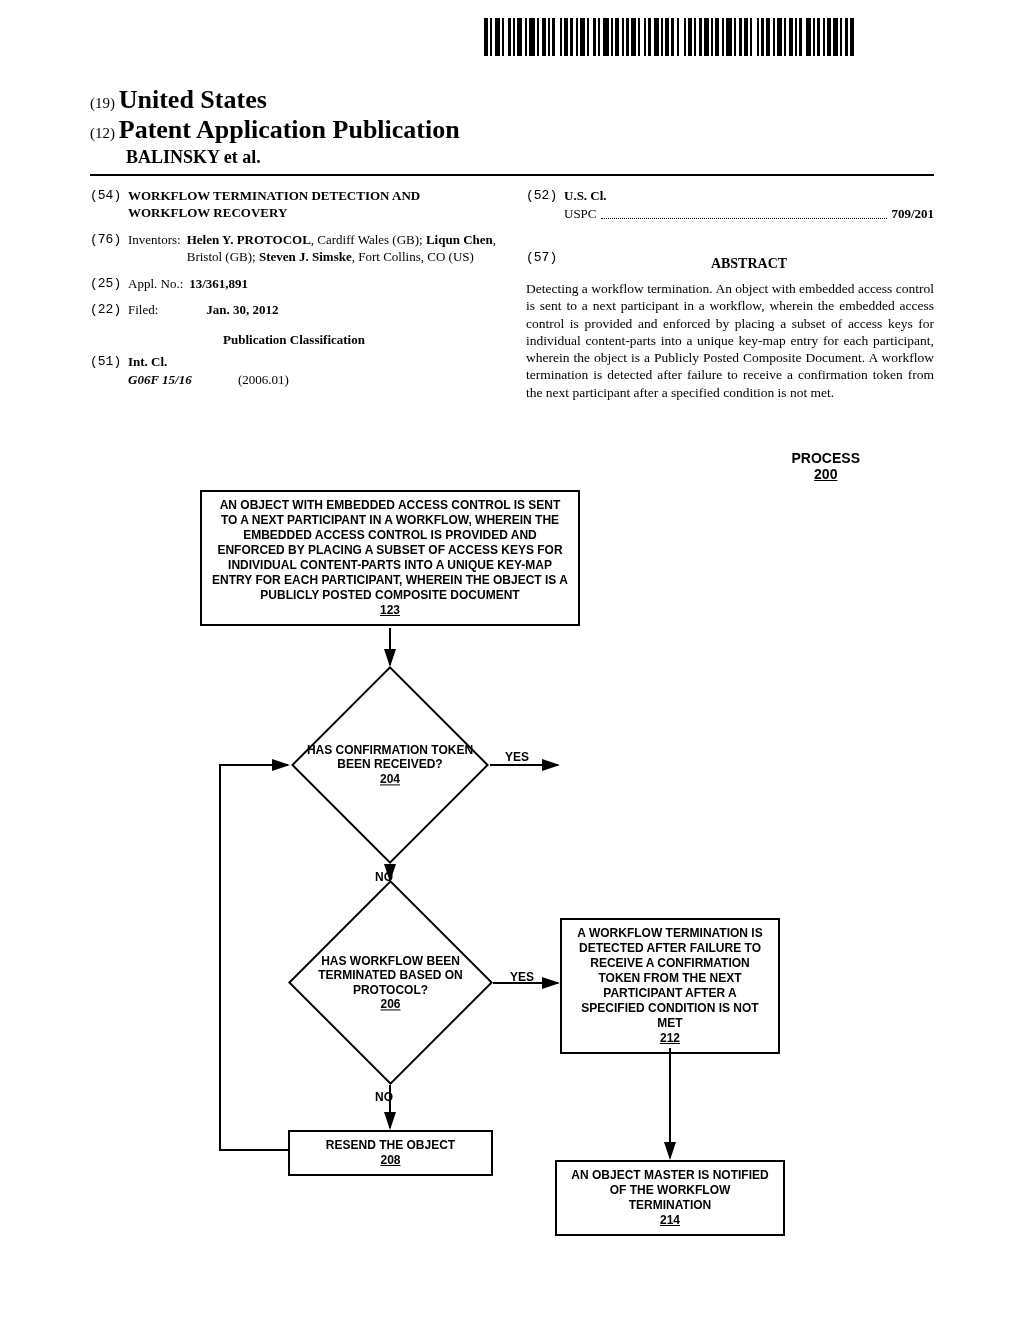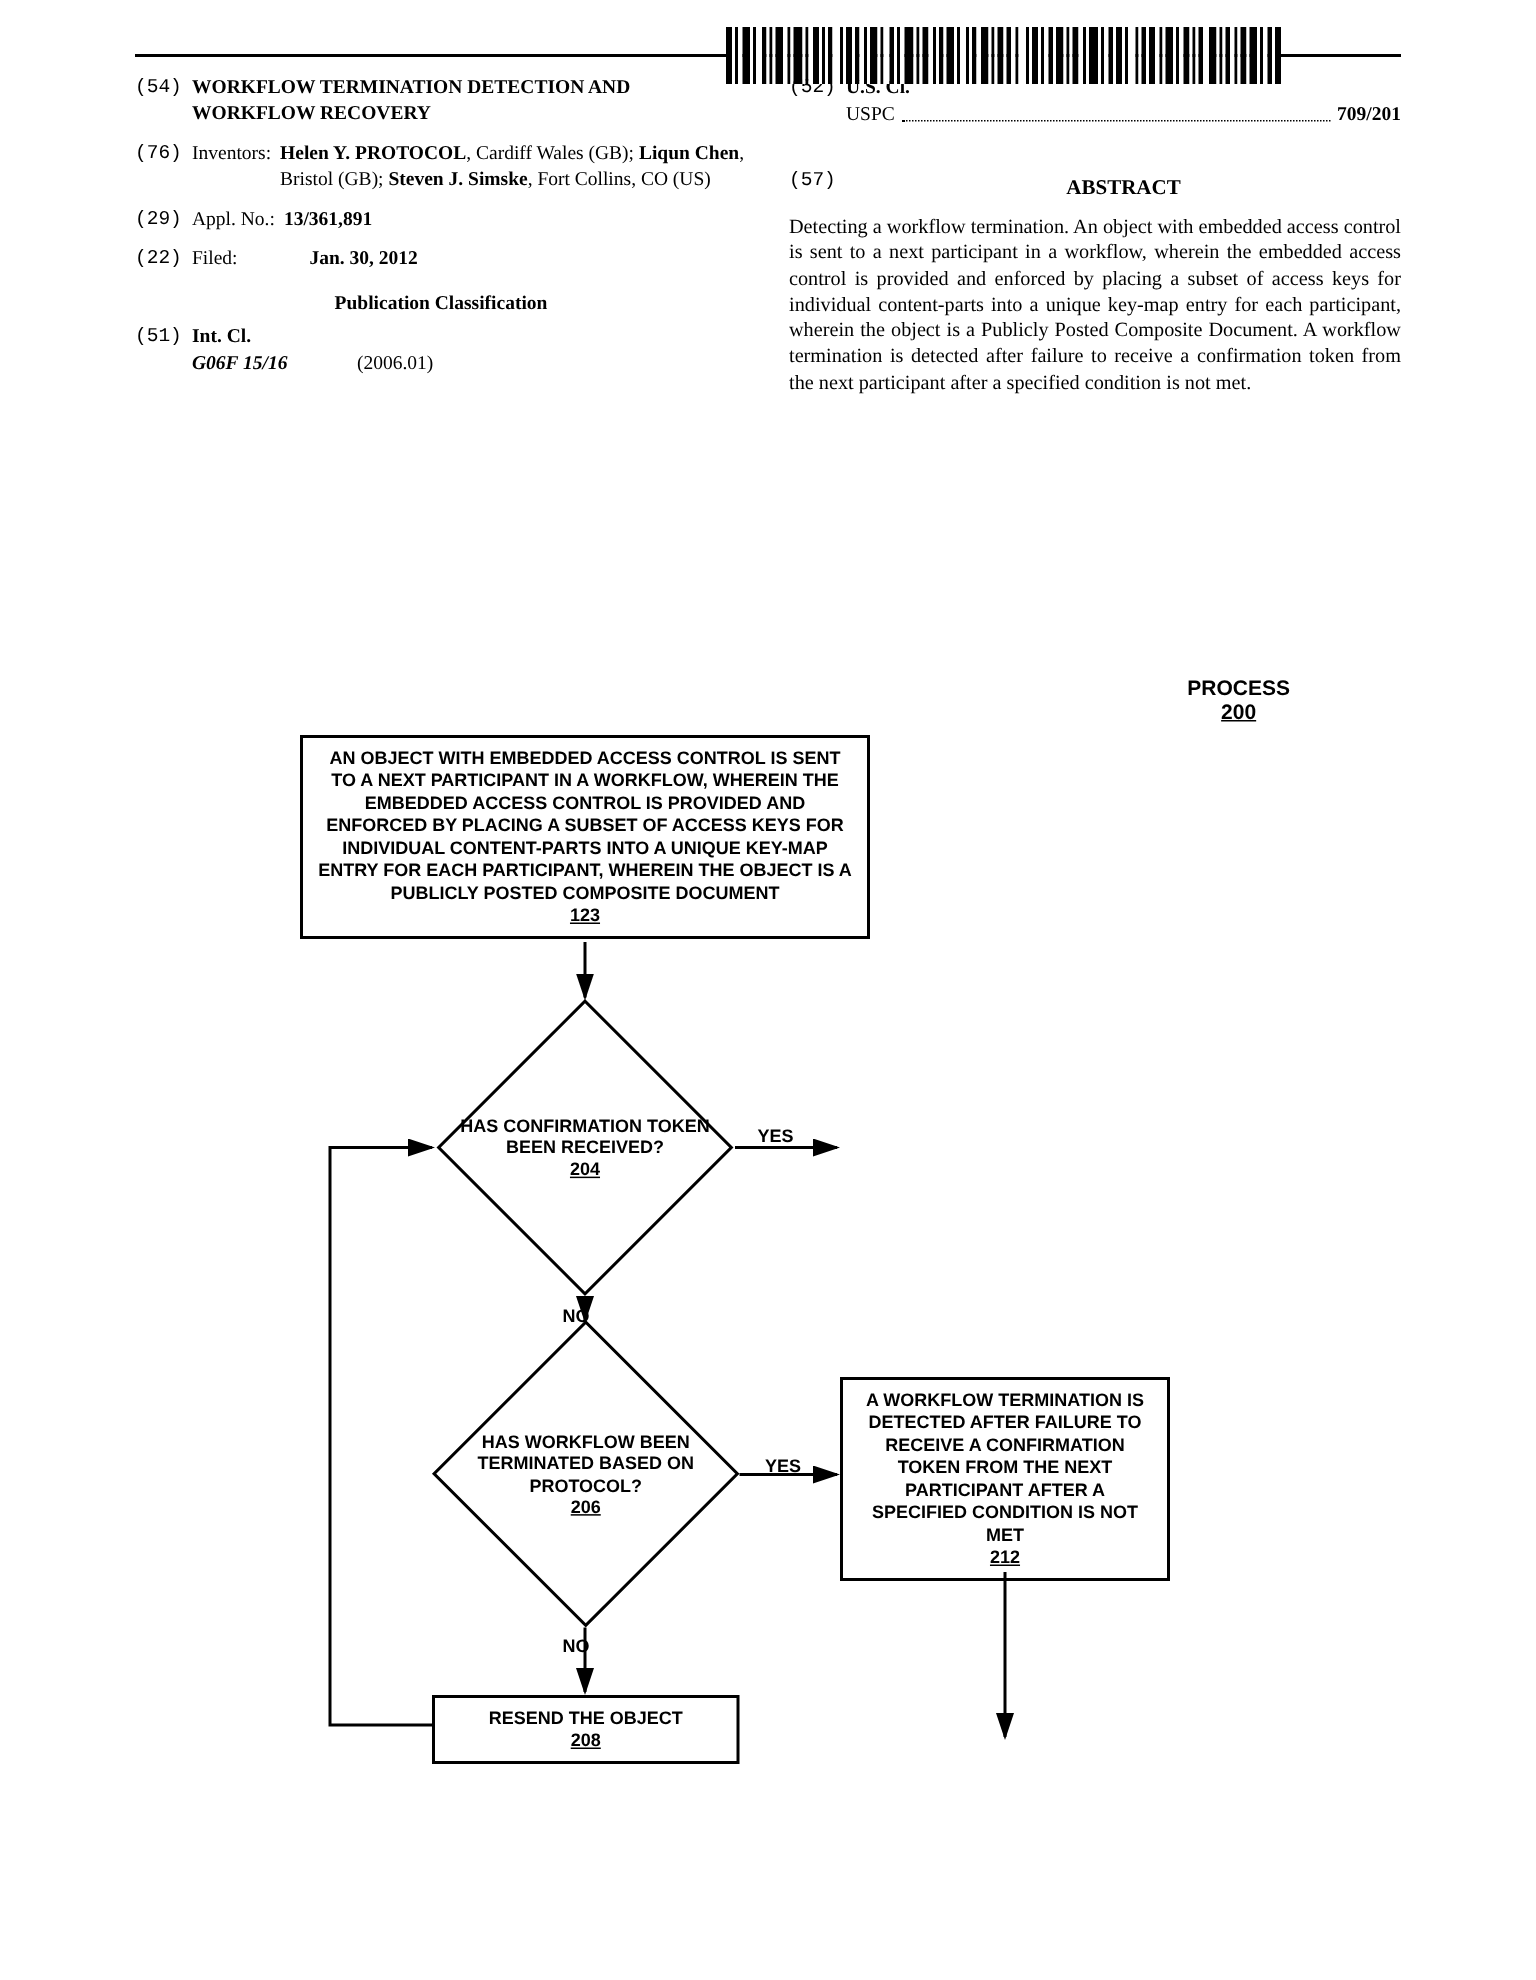--- a/index.html
+++ b/index.html
@@ -321,20 +321,31 @@
       <span style="width:5px"></span>
         <span style="width:2px;background:#fff"></span>
       <span style="width:2px"></span>
         <span style="width:3px;background:#fff"></span>
       <span style="width:3px"></span>
         <span style="width:2px;background:#fff"></span>
       <span style="width:4px"></span>
     </div>
   </div>
 
+  <div class="header-block">
+    <div class="country-line">
+      <span>(19)</span>
+      <span class="country">United States</span>
+    </div>
+    <div class="pub-line">
+      <span>(12)</span>
+      <span class="pub-type">Patent Application Publication</span>
+    </div>
+    <div class="inventor-line" style="padding-left:36px;">BALINSKY  et al.</div>
+  </div>
 
 
   <hr class="rule">
 
   <div class="biblio">
 
     <div class="col">
       <div class="entry">
         <div class="code">(54)</div>
         <div class="bold" style="line-height:1.3">WORKFLOW TERMINATION DETECTION AND WORKFLOW RECOVERY</div>
@@ -342,21 +353,21 @@
 
       <div class="entry">
         <div class="code">(76)</div>
         <div class="label">Inventors:</div>
         <div class="val" style="line-height:1.3">
           <span class="bold">Helen Y. PROTOCOL</span>, Cardiff Wales (GB); <span class="bold">Liqun Chen</span>, Bristol (GB); <span class="bold">Steven J. Simske</span>, Fort Collins, CO (US)
         </div>
       </div>
 
       <div class="entry">
-        <div class="code">(29)</div>
+        <div class="code">(25)</div>
         <div class="label">Appl. No.:</div>
         <div class="val bold">13/361,891</div>
       </div>
 
       <div class="entry">
         <div class="code">(22)</div>
         <div class="label">Filed:</div>
         <div class="val bold" style="margin-left:48px">Jan. 30, 2012</div>
       </div>
 
@@ -425,20 +436,24 @@
     <div class="box" style="left:400px; top:478px; width:220px;">
       <span>A WORKFLOW TERMINATION IS DETECTED AFTER FAILURE TO RECEIVE A CONFIRMATION TOKEN FROM THE NEXT PARTICIPANT AFTER A SPECIFIED CONDITION IS NOT MET</span><br>
       <span class="u">212</span>
     </div>
 
     <div class="box" style="left:128px; top:690px; width:205px;">
       <span>RESEND THE OBJECT</span><br>
       <span class="u">208</span>
     </div>
 
+    <div class="box" style="left:395px; top:720px; width:230px;">
+      <span>AN OBJECT MASTER IS NOTIFIED OF THE WORKFLOW TERMINATION</span><br>
+      <span class="u">214</span>
+    </div>
 
     <div class="edge-label" style="left:345px; top:310px;">YES</div>
     <div class="edge-label" style="left:215px; top:430px;">NO</div>
     <div class="edge-label" style="left:350px; top:530px;">YES</div>
     <div class="edge-label" style="left:215px; top:650px;">NO</div>
 
     <svg class="arrows">
       <defs>
         <marker id="ah" markerWidth="10" markerHeight="10" refX="8" refY="3" orient="auto">
           <path d="M0,0 L0,6 L9,3 z" fill="#000"></path>

